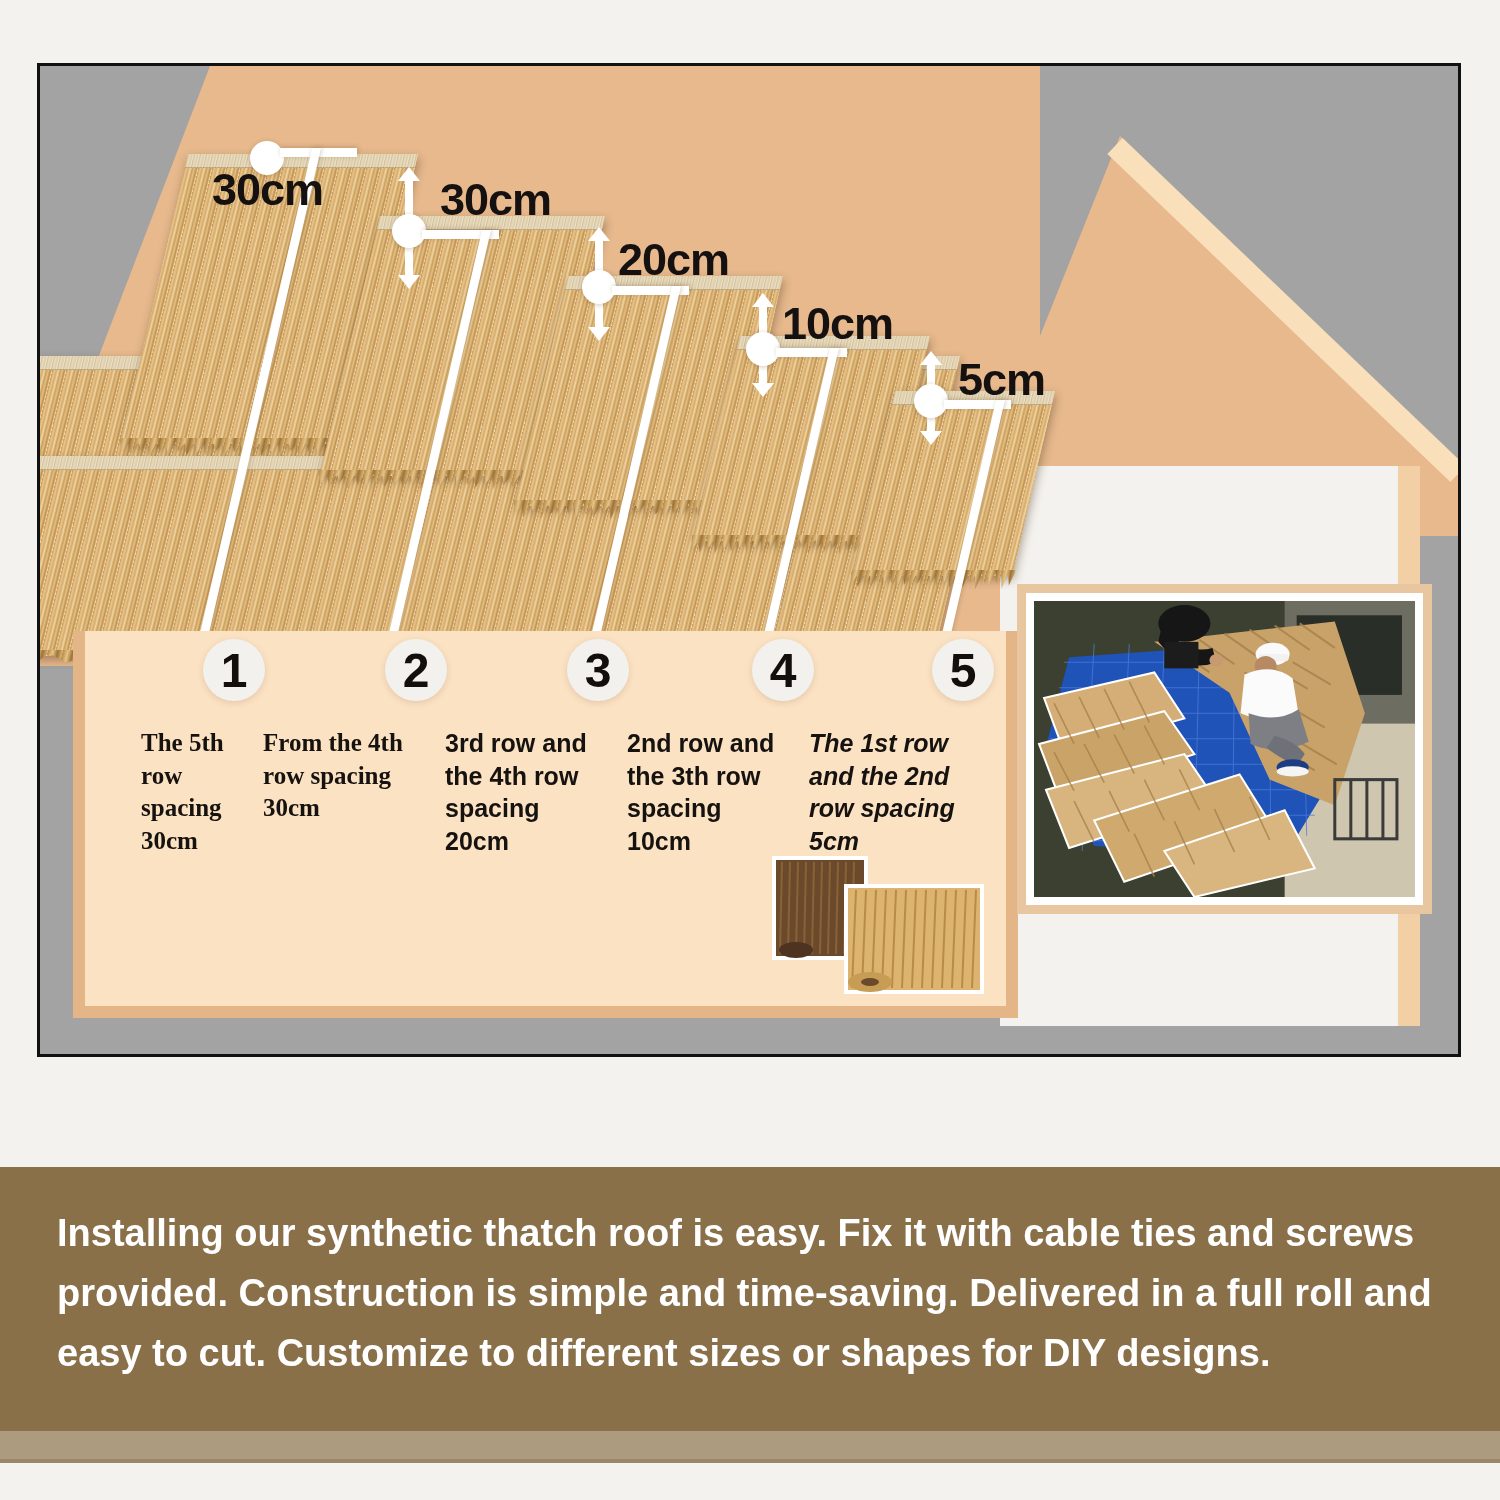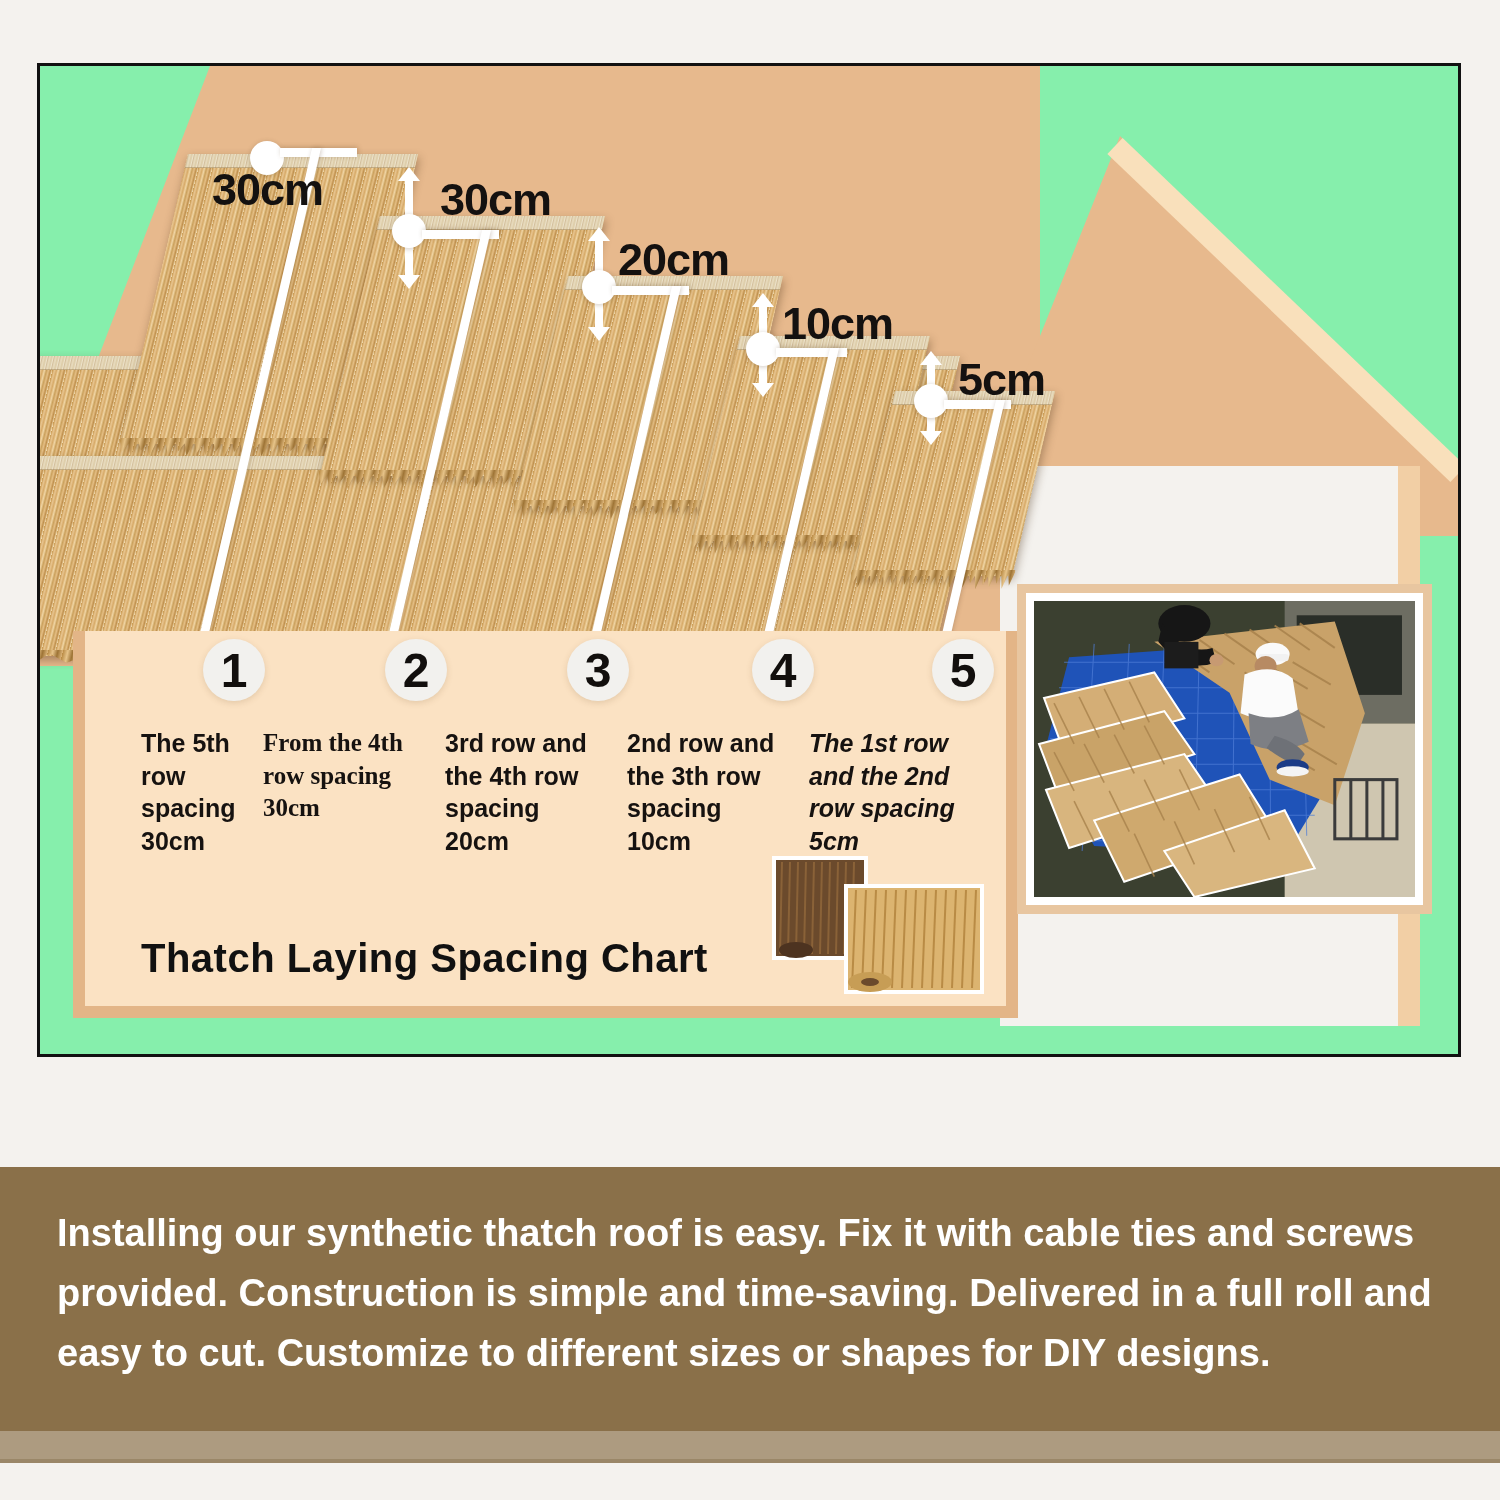--- a/index.html
+++ b/index.html
@@ -10,21 +10,21 @@
     overflow:hidden;
     position:relative;
   }
 
   
   #infographic{
     position:absolute;
     left:37px; top:63px;
     width:1424px; height:994px;
     border:3px solid #111;
-    background:#86efac;
+    background:#a3a3a3;
     overflow:hidden;
     box-sizing:border-box;
   }
 
   
   .roof-plane{
     position:absolute;
     left:-60px; top:0px;
     width:1060px; height:600px;
     background:#e7b98d;
@@ -281,21 +281,21 @@
 
     <div class="num-row">
       <div class="num-bubble" style="left:118px;">1</div>
       <div class="num-bubble" style="left:300px;">2</div>
       <div class="num-bubble" style="left:482px;">3</div>
       <div class="num-bubble" style="left:667px;">4</div>
       <div class="num-bubble" style="left:847px;">5</div>
     </div>
 
     <div class="caption-cols">
-      <div class="caption-col" style="width:178px;padding-left:56px;">
+      <div class="caption-col" style="width:178px;padding-left:56px;font-family:Liberation Serif, serif;">
         <div>The 5th row</div>
         <div>spacing</div>
         <div>30cm</div>
       </div>
       <div class="caption-col" style="width:182px;font-family:Liberation Serif, serif;">
         <div>From the 4th</div>
         <div> row spacing</div>
         <div>30cm</div>
       </div>
       <div class="caption-col" style="width:182px;">
@@ -312,21 +312,20 @@
       </div>
       <div class="caption-col" style="width:182px;font-style:italic;">
         <div>The 1st  row</div>
         <div>and the 2nd</div>
         <div>row spacing</div>
         <div>5cm</div>
       </div>
     </div>
 
     <div id="panel-title">
-      <div>Thatch Laying Spacing Chart</div>
     </div>
 
     <svg class="rolls" viewBox="0 0 230 150" preserveAspectRatio="none">
 
       <g>
         <rect x="6" y="6" width="96" height="104" fill="#fff"></rect>
         <rect x="10" y="10" width="88" height="96" fill="#6b4a2c"></rect>
         <g stroke="#8a6238" stroke-width="2">
           <line x1="16" y1="12" x2="14" y2="104"></line>
             <line x1="24" y1="12" x2="22" y2="104"></line>

